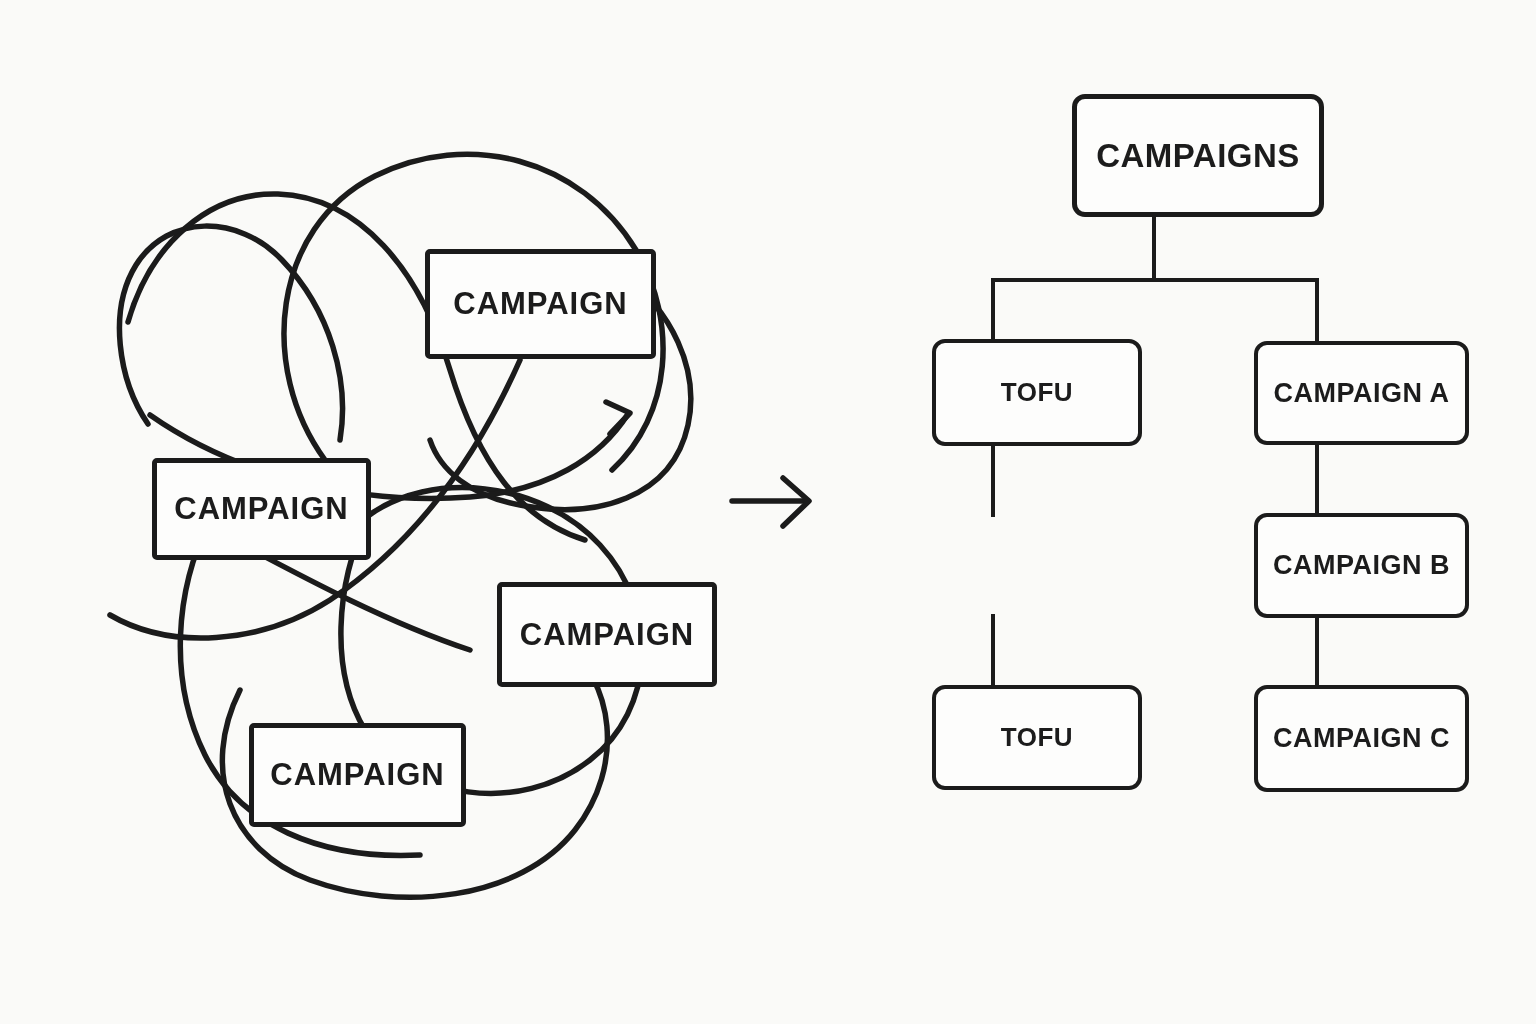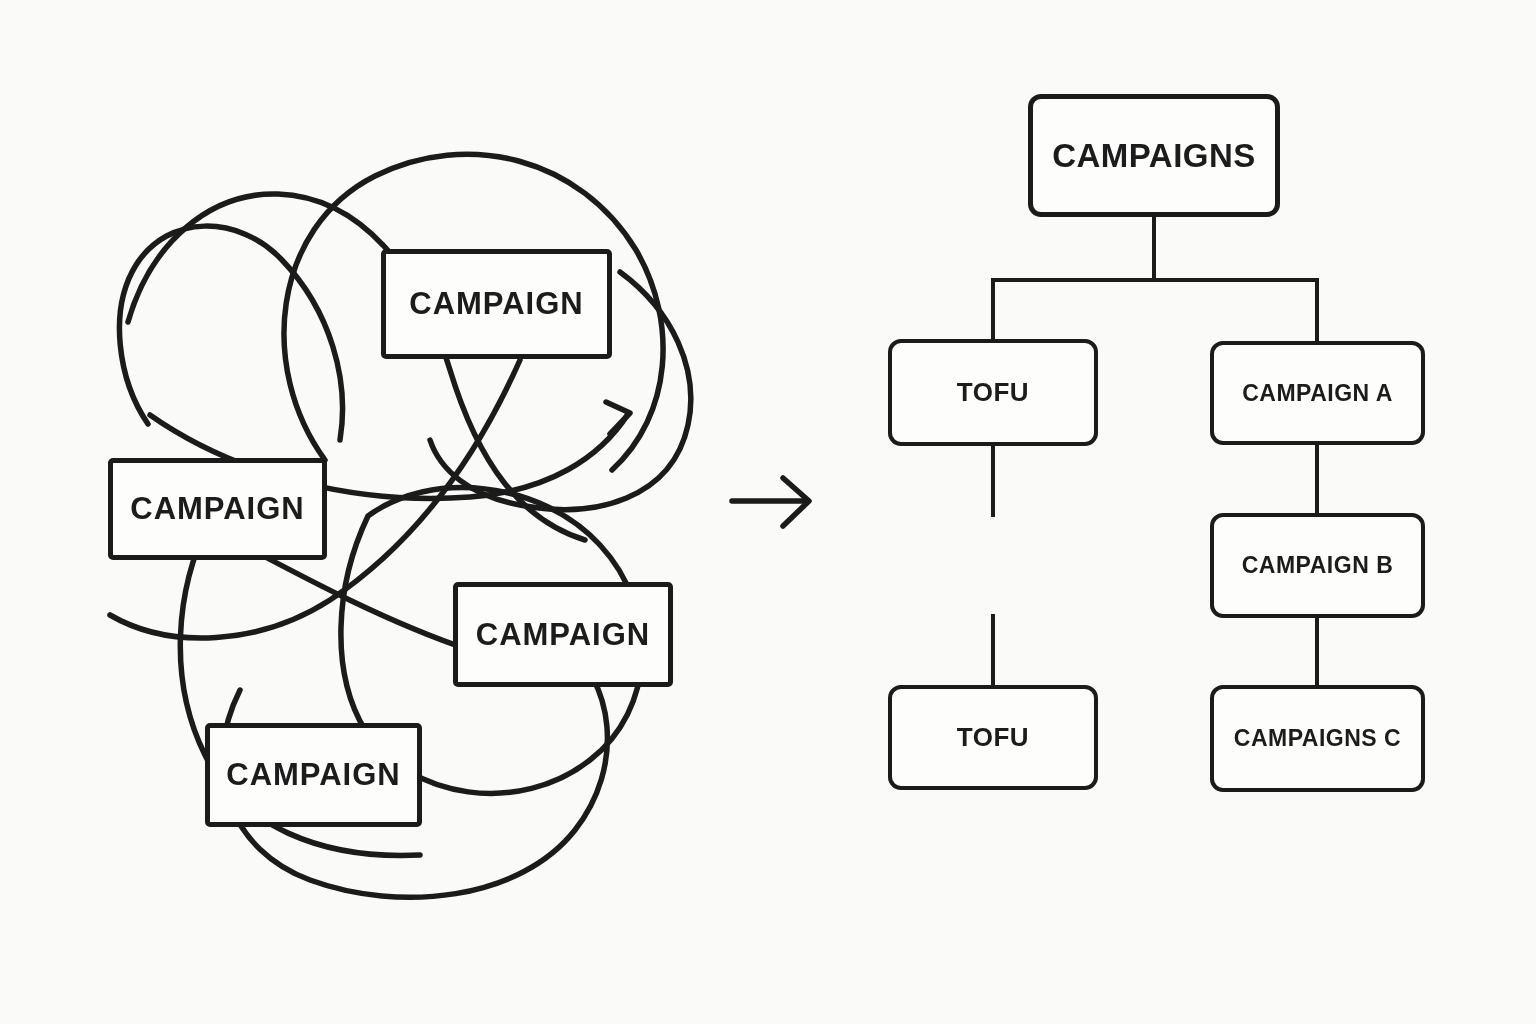--- a/index.html
+++ b/index.html
@@ -6,27 +6,27 @@
   body{
     width:1536px;height:1024px;overflow:hidden;
     background:#fafaf8;
     font-family:"Liberation Sans",sans-serif;
   }
   .stage{position:relative;width:1536px;height:1024px;background:#fafaf8;}
   .lines-svg{position:absolute;left:0;top:0;width:1536px;height:1024px;}
   .box{
     position:absolute;display:flex;align-items:center;justify-content:center;
     box-sizing:border-box;background:#fdfdfc;border:5px solid #1b1b1b;
-    color:#1c1c1c;font-weight:bold;text-align:center;
+    color:#1c1c1c;font-weight:bold;text-align:center;margin-left:44px;
   }
   .left-box{border-radius:5px;font-size:31px;letter-spacing:1px;}
   .tree-box{border-radius:13px;border-width:4px;}
   .root-box{border-width:5px;font-size:33px;letter-spacing:.5px;}
   .funnel-box{font-size:26px;letter-spacing:.5px;}
-  .camp-box{font-size:23px;letter-spacing:.5px;}
+  .camp-box{font-size:27px;letter-spacing:.5px;}
 </style>
 </head>
 <body>
 
 <div class="stage">
 
   <svg class="lines-svg" viewBox="0 0 1536 1024">
 
     <g fill="none" stroke="#1b1b1b" stroke-width="5.5" stroke-linecap="round" stroke-linejoin="round">
       <path d="M325 460 C258 368 272 228 375 176 C468 130 580 158 636 250 C678 322 672 415 612 470"></path>
@@ -63,15 +63,15 @@
   <div class="box left-box" style="left:453px;top:582px;width:220px;height:105px">CAMPAIGN</div>
   <div class="box left-box" style="left:205px;top:723px;width:217px;height:104px">CAMPAIGN</div>
 
   <div class="box tree-box root-box" style="left:1028px;top:94px;width:252px;height:123px">CAMPAIGNS</div>
 
   <div class="box tree-box funnel-box" style="left:888px;top:339px;width:210px;height:107px">TOFU</div>
   <div class="box tree-box funnel-box" style="left:888px;top:685px;width:210px;height:105px">TOFU</div>
 
   <div class="box tree-box camp-box" style="left:1210px;top:341px;width:215px;height:104px">CAMPAIGN A</div>
   <div class="box tree-box camp-box" style="left:1210px;top:513px;width:215px;height:105px">CAMPAIGN B</div>
-  <div class="box tree-box camp-box" style="left:1210px;top:685px;width:215px;height:107px">CAMPAIGNS C</div>
+  <div class="box tree-box camp-box" style="left:1210px;top:685px;width:215px;height:107px">CAMPAIGN C</div>
 
 </div>
 
 </body></html>

